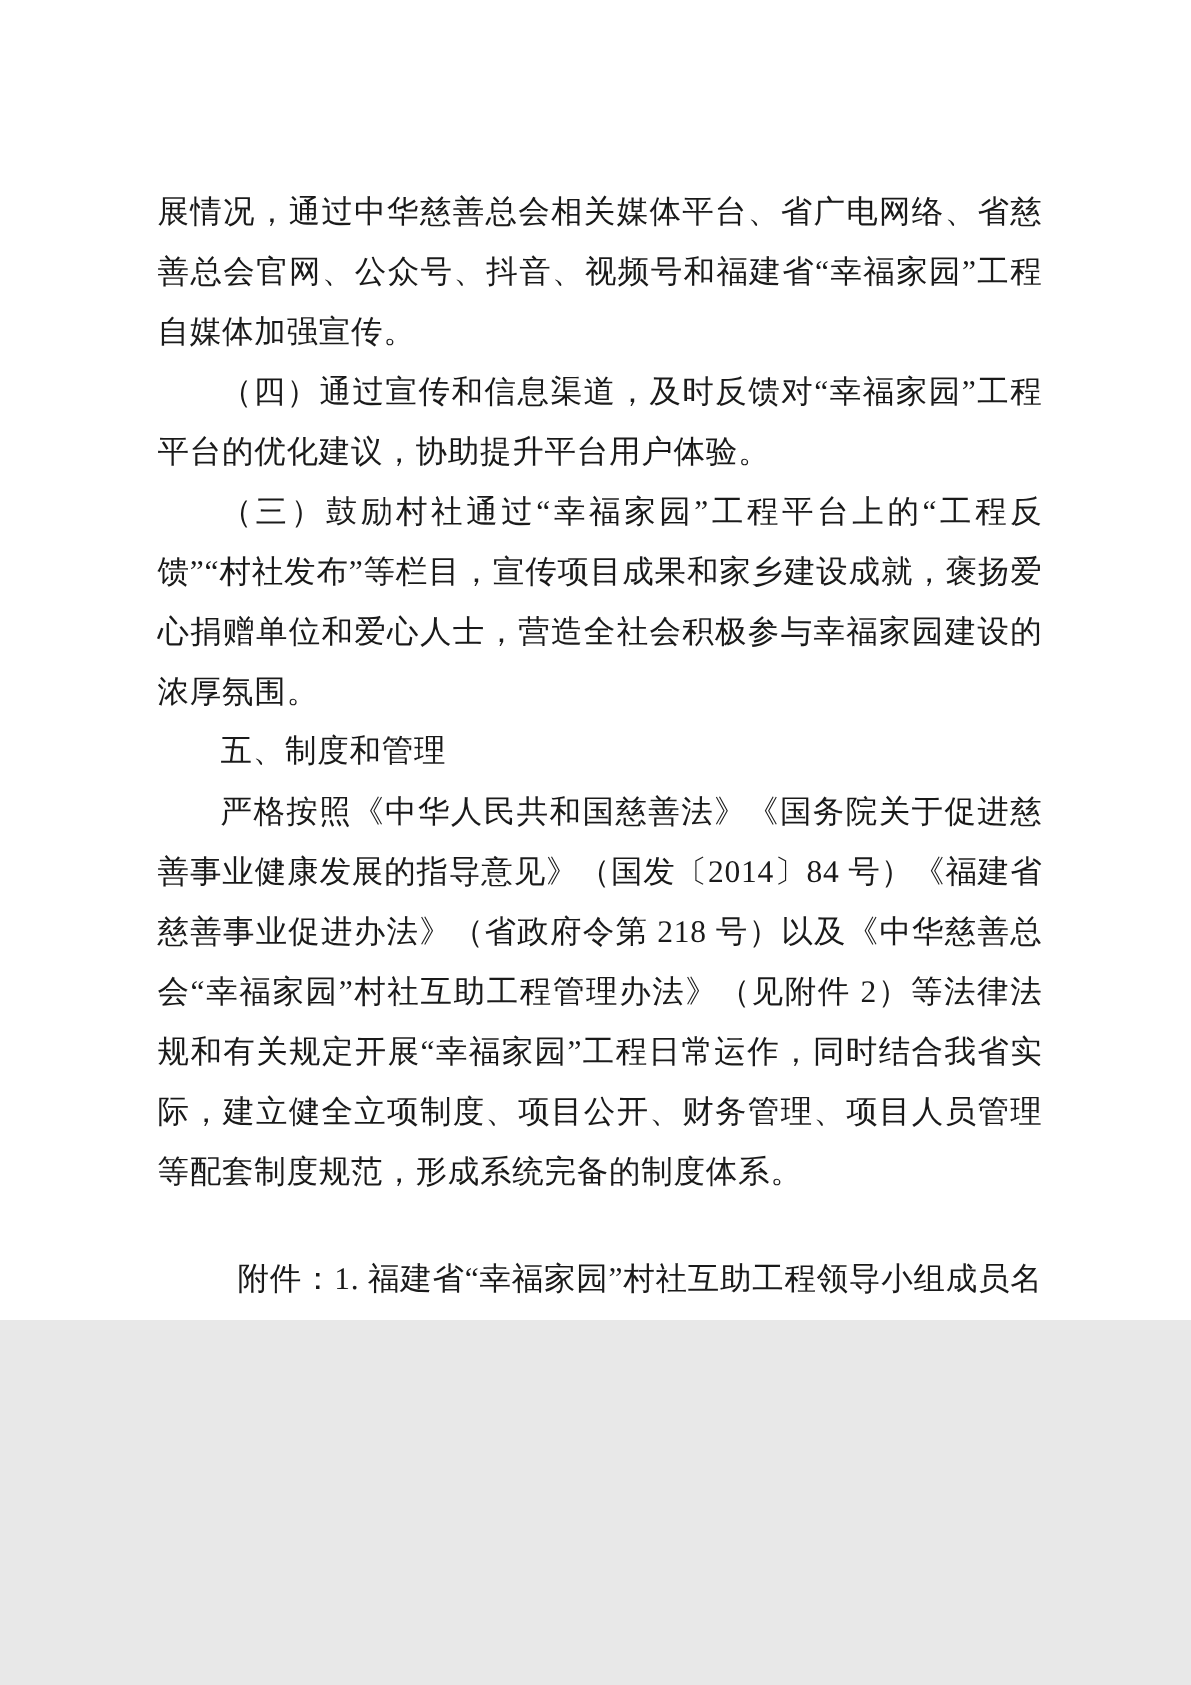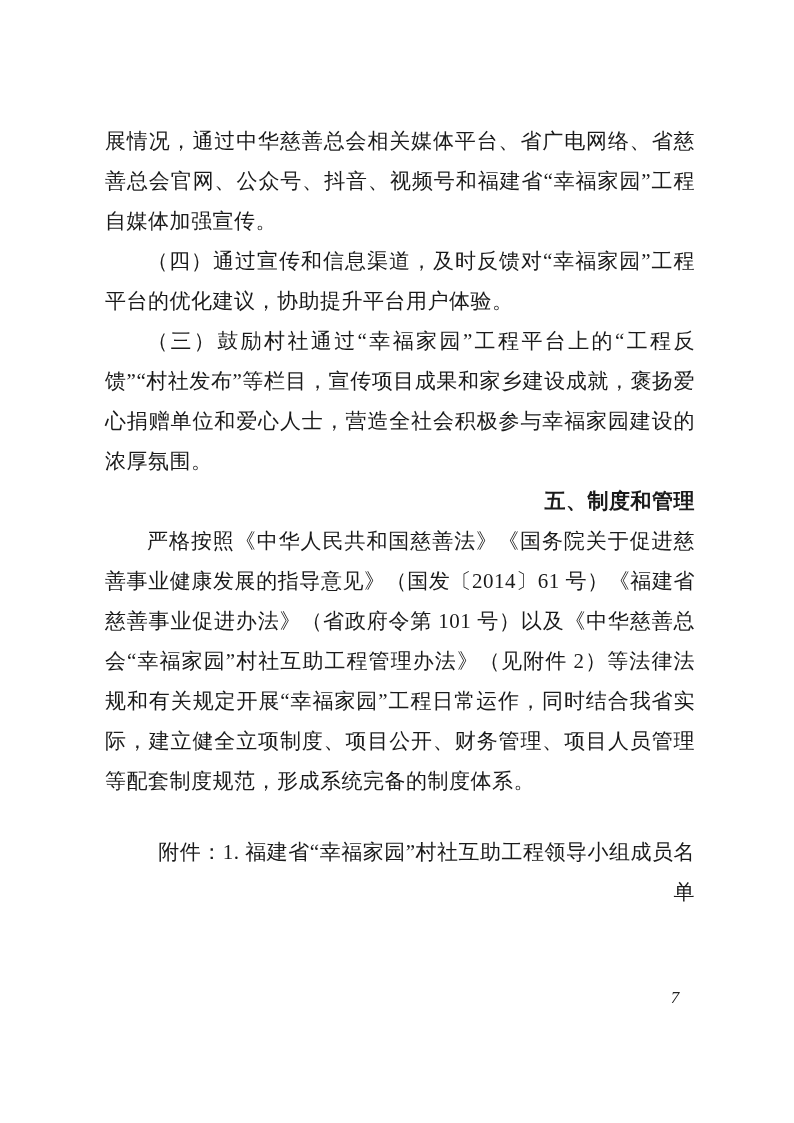--- a/index.html
+++ b/index.html
@@ -3,21 +3,21 @@
 <meta charset="utf-8">
 <style>
   html, body {
     margin: 0;
     padding: 0;
     background: #e8e8e8;
   }
   .page {
     position: relative;
     width: 794px;
-    height: 1123px;
+    height: 880px;
     margin: 0 auto;
     background: #ffffff;
     overflow: hidden;
     font-family: "Liberation Serif", serif;
     color: #1a1a1a;
   }
   .body-text {
     position: absolute;
     left: 105px;
     top: 121px;
@@ -33,23 +33,23 @@
     text-indent: 2em;
   }
   .para.no-indent {
     text-indent: 0;
   }
   .section-heading {
     margin: 0;
     text-indent: 2em;
     font-size: 21px;
     line-height: 40px;
-    font-weight: bold;
+    font-weight: normal;
     font-family: "Liberation Sans", sans-serif;
-    text-align: right;
+    text-align: left;
   }
   .attachments {
     margin-top: 31px;
     text-align: right;
   }
   .attachment-line-1 {
     padding-left: 2em;
   }
   .attachment-line-2 {
     padding-left: 5em;
@@ -74,21 +74,21 @@
   <div class="body-text">
 
     <p class="para no-indent">展情况，通过中华慈善总会相关媒体平台、省广电网络、省慈善总会官网、公众号、抖音、视频号和福建省“幸福家园”工程自媒体加强宣传。</p>
 
     <p class="para">（四）通过宣传和信息渠道，及时反馈对“幸福家园”工程平台的优化建议，协助提升平台用户体验。</p>
 
     <p class="para">（三）鼓励村社通过“幸福家园”工程平台上的“工程反馈”“村社发布”等栏目，宣传项目成果和家乡建设成就，褒扬爱心捐赠单位和爱心人士，营造全社会积极参与幸福家园建设的浓厚氛围。</p>
 
     <h3 class="section-heading">五、制度和管理</h3>
 
-    <p class="para">严格按照《中华人民共和国慈善法》《国务院关于促进慈善事业健康发展的指导意见》（国发〔2014〕61 号）《福建省慈善事业促进办法》（省政府令第 101 号）以及《中华慈善总会“幸福家园”村社互助工程管理办法》（见附件 2）等法律法规和有关规定开展“幸福家园”工程日常运作，同时结合我省实际，建立健全立项制度、项目公开、财务管理、项目人员管理等配套制度规范，形成系统完备的制度体系。</p>
+    <p class="para">严格按照《中华人民共和国慈善法》《国务院关于促进慈善事业健康发展的指导意见》（国发〔2014〕84 号）《福建省慈善事业促进办法》（省政府令第 218 号）以及《中华慈善总会“幸福家园”村社互助工程管理办法》（见附件 2）等法律法规和有关规定开展“幸福家园”工程日常运作，同时结合我省实际，建立健全立项制度、项目公开、财务管理、项目人员管理等配套制度规范，形成系统完备的制度体系。</p>
 
     <div class="attachments">
       <div class="attachment-line-1">
         <span>附件：</span><span>1. 福建省“幸福家园”村社互助工程领导小组成员名单</span>
       </div>
     </div>
 
   </div>
 
   <div class="page-number">7</div>

